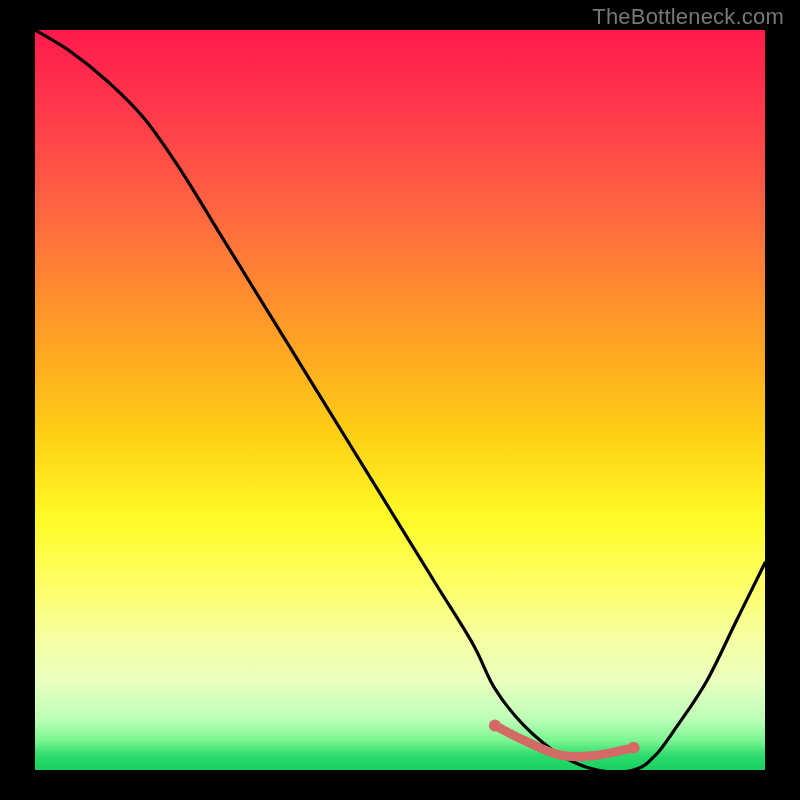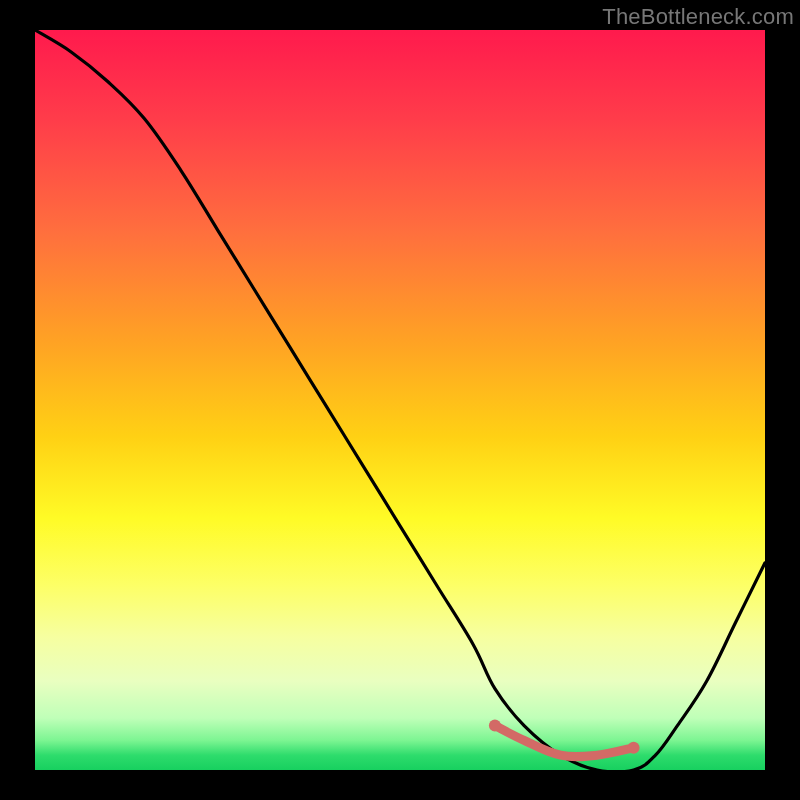--- a/index.html
+++ b/index.html
@@ -13,21 +13,21 @@
   }
   .frame {
     position: relative;
     width: 800px;
     height: 800px;
     background: #000;
   }
   .watermark {
     position: absolute;
     top: 4px;
-    right: 6px;
+    right: 16px;
     color: #777;
     font-size: 22px;
     letter-spacing: 0.2px;
     user-select: none;
   }
   .plot {
     position: absolute;
     left: 35px;
     top: 30px;
     width: 730px;

